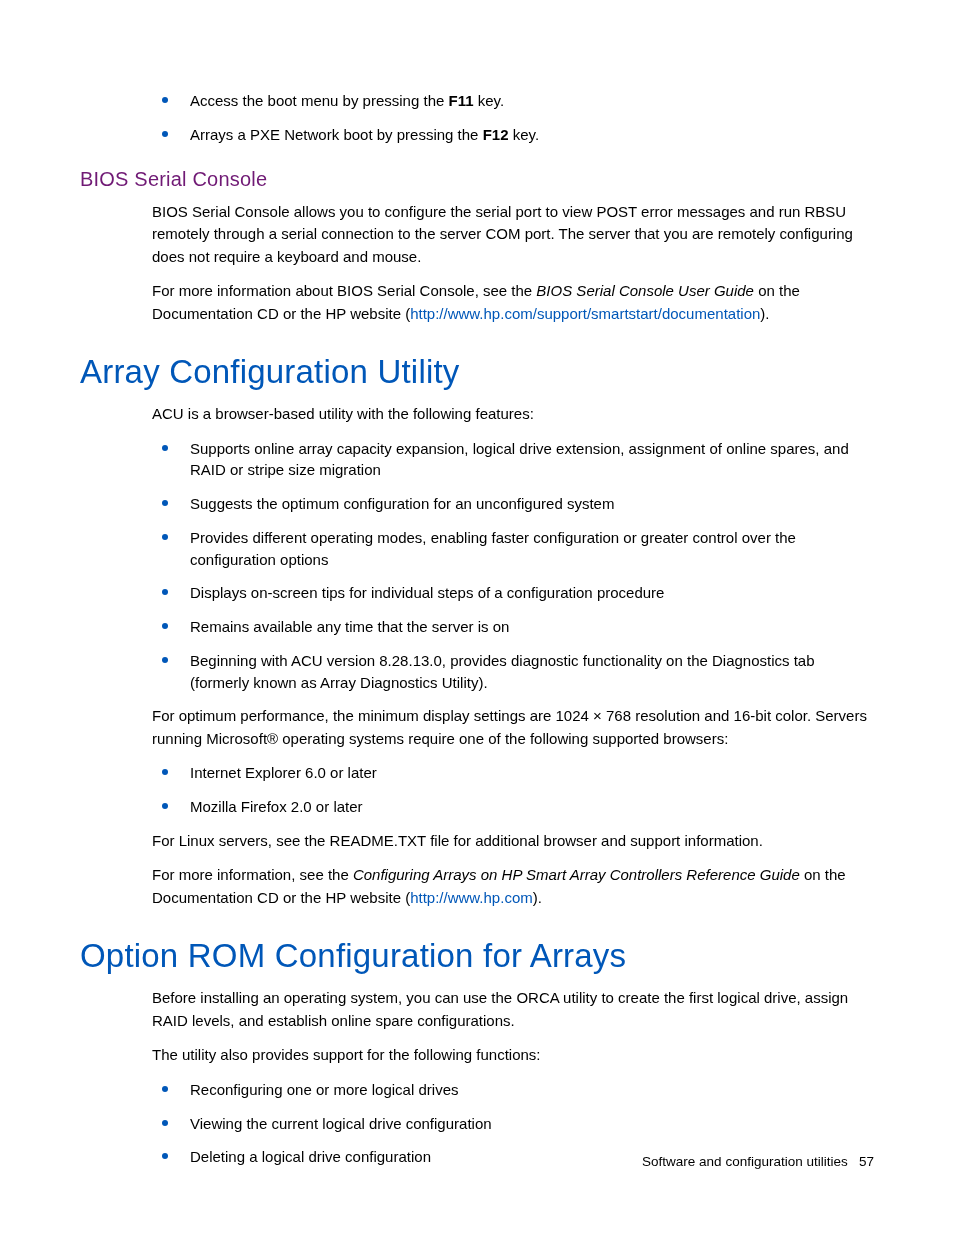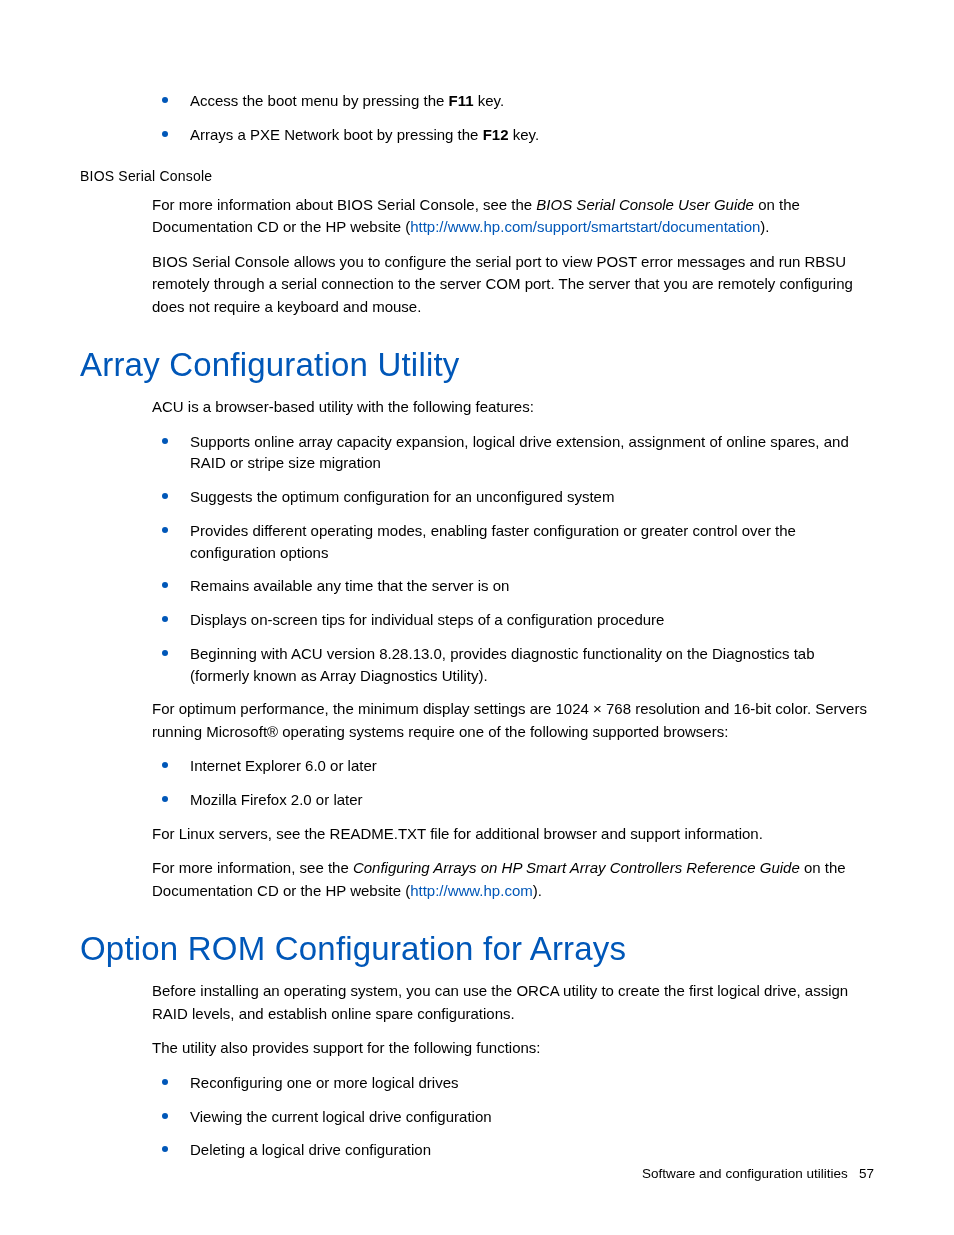--- a/index.html
+++ b/index.html
@@ -40,22 +40,22 @@
     left: 10px;
     top: 0.48em;
     width: 6px;
     height: 6px;
     background: #0057b8;
     border-radius: 50%;
   }
   h3.sub {
     font-family: "Futura", "Century Gothic", "Arial", sans-serif;
     font-weight: 400;
-    color: #000000;
-    font-size: 14px;
+    color: #701a75;
+    font-size: 20px;
     margin: 22px 0 10px 0;
     letter-spacing: 0.2px;
   }
   h2.main {
     font-family: "Futura", "Century Gothic", "Arial", sans-serif;
     font-weight: 400;
     color: #0057b8;
     font-size: 33px;
     margin: 28px 0 12px 0;
     letter-spacing: 0.2px;
@@ -65,21 +65,21 @@
     line-height: 1.5;
   }
   a.link {
     color: #0057b8;
     text-decoration: none;
   }
   .italic { font-style: italic; }
   .bold { font-weight: bold; }
   .footer {
     position: absolute;
-    bottom: 54px;
+    bottom: 66px;
     right: 80px;
     font-size: 13.5px;
     color: #000;
   }
 </style>
 </head>
 <body>
 
 <div class="page">
 
@@ -89,35 +89,35 @@
         <span>Access the boot menu by pressing the </span><span class="bold">F11</span><span> key.</span>
       </li>
       <li>
         <span>Arrays a PXE Network boot by pressing the </span><span class="bold">F12</span><span> key.</span>
       </li>
     </ul>
   </div>
 
   <h3 class="sub">BIOS Serial Console</h3>
   <div class="content-indent">
+    <p class="body">BIOS Serial Console allows you to configure the serial port to view POST error messages and run RBSU remotely through a serial connection to the server COM port. The server that you are remotely configuring does not require a keyboard and mouse.</p>
     <p class="body">
       <span>For more information about BIOS Serial Console, see the </span><span class="italic">BIOS Serial Console User Guide</span><span> on the Documentation CD or the HP website (</span><a class="link" href="#">http://www.hp.com/support/smartstart/documentation</a><span>).</span>
     </p>
-    <p class="body">BIOS Serial Console allows you to configure the serial port to view POST error messages and run RBSU remotely through a serial connection to the server COM port. The server that you are remotely configuring does not require a keyboard and mouse.</p>
   </div>
 
   <h2 class="main">Array Configuration Utility</h2>
   <div class="content-indent">
     <p class="body">ACU is a browser-based utility with the following features:</p>
     <ul class="bullets">
       <li>Supports online array capacity expansion, logical drive extension, assignment of online spares, and RAID or stripe size migration</li>
       <li>Suggests the optimum configuration for an unconfigured system</li>
       <li>Provides different operating modes, enabling faster configuration or greater control over the configuration options</li>
+      <li>Displays on-screen tips for individual steps of a configuration procedure</li>
       <li>Remains available any time that the server is on</li>
-      <li>Displays on-screen tips for individual steps of a configuration procedure</li>
       <li>Beginning with ACU version 8.28.13.0, provides diagnostic functionality on the Diagnostics tab (formerly known as Array Diagnostics Utility).</li>
     </ul>
     <p class="body">For optimum performance, the minimum display settings are 1024 × 768 resolution and 16-bit color. Servers running Microsoft® operating systems require one of the following supported browsers:</p>
     <ul class="bullets">
       <li>Internet Explorer 6.0 or later</li>
       <li>Mozilla Firefox 2.0 or later</li>
     </ul>
     <p class="body">For Linux servers, see the README.TXT file for additional browser and support information.</p>
     <p class="body">
       <span>For more information, see the </span><span class="italic">Configuring Arrays on HP Smart Array Controllers Reference Guide</span><span> on the Documentation CD or the HP website (</span><a class="link" href="#">http://www.hp.com</a><span>).</span>

